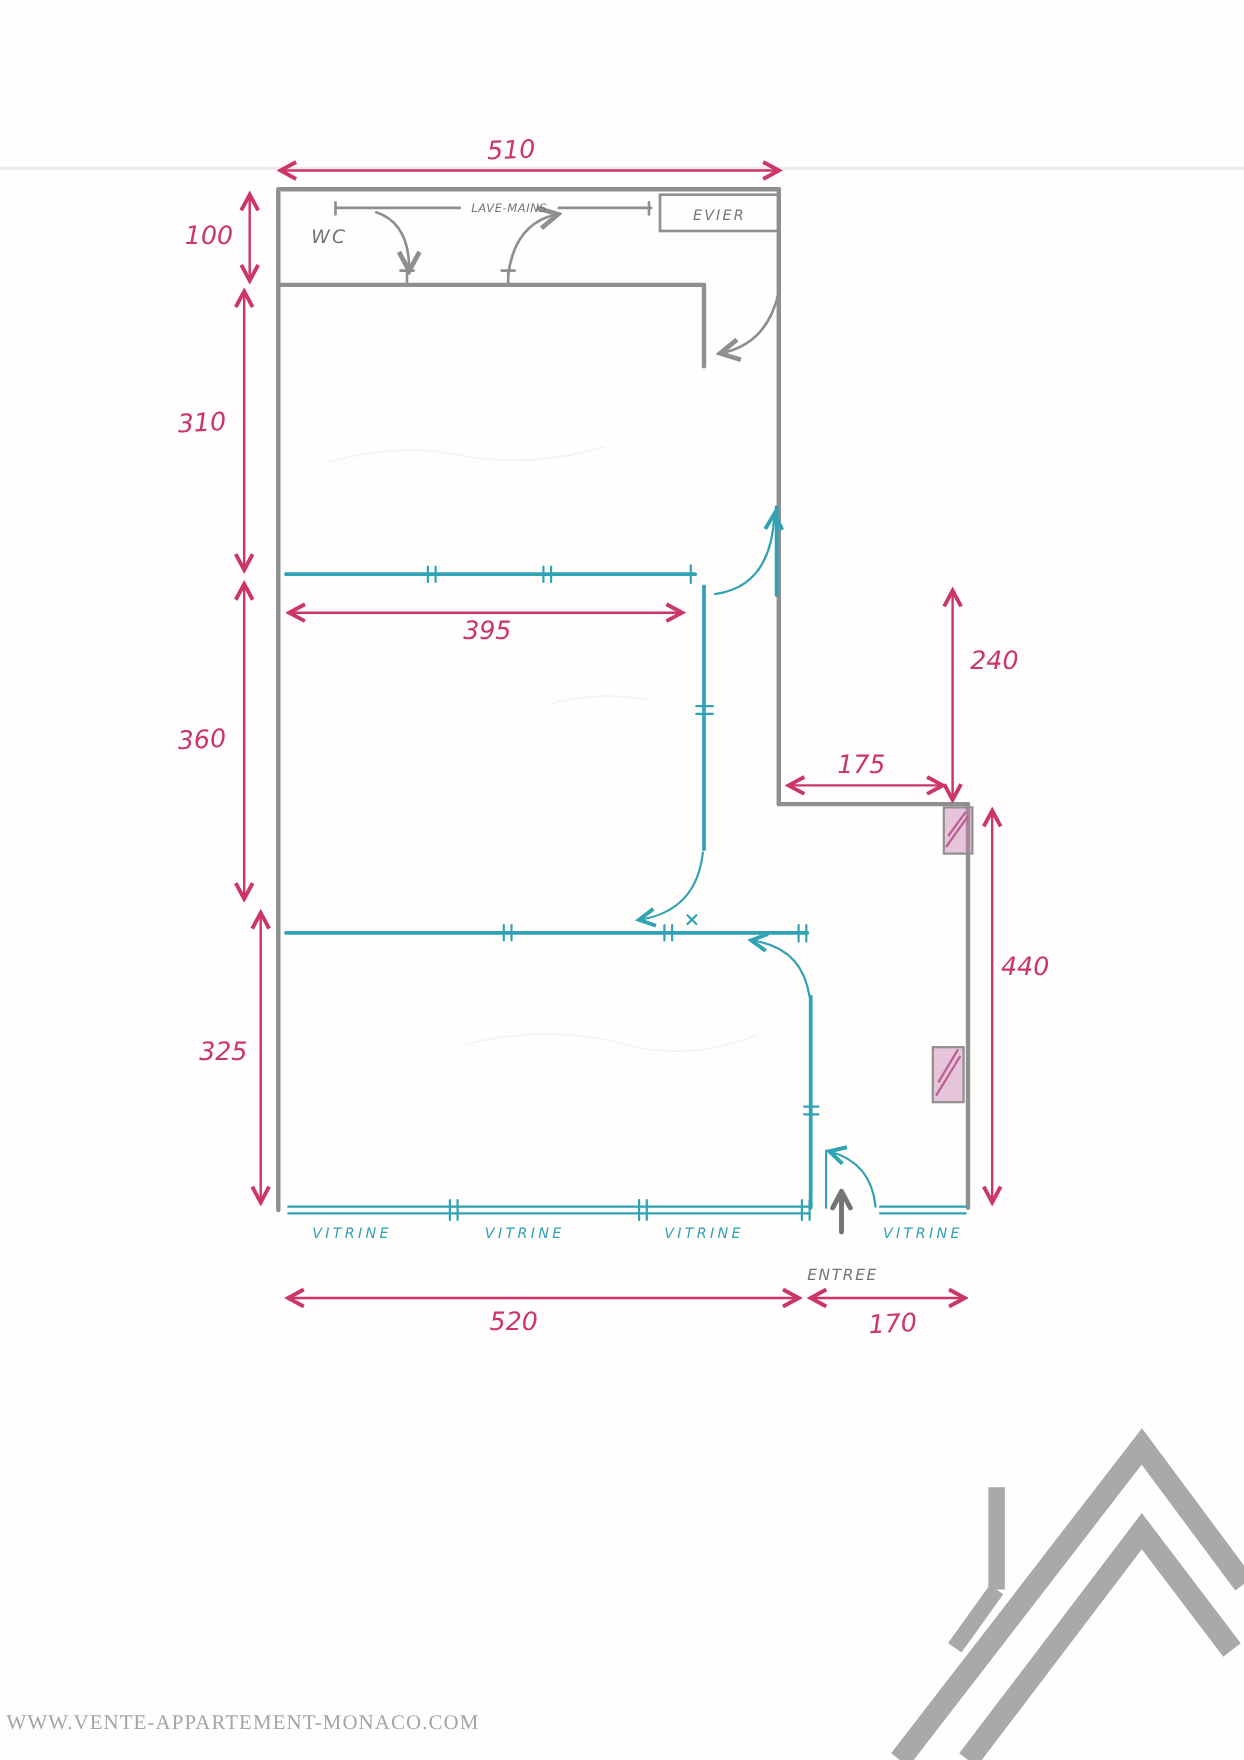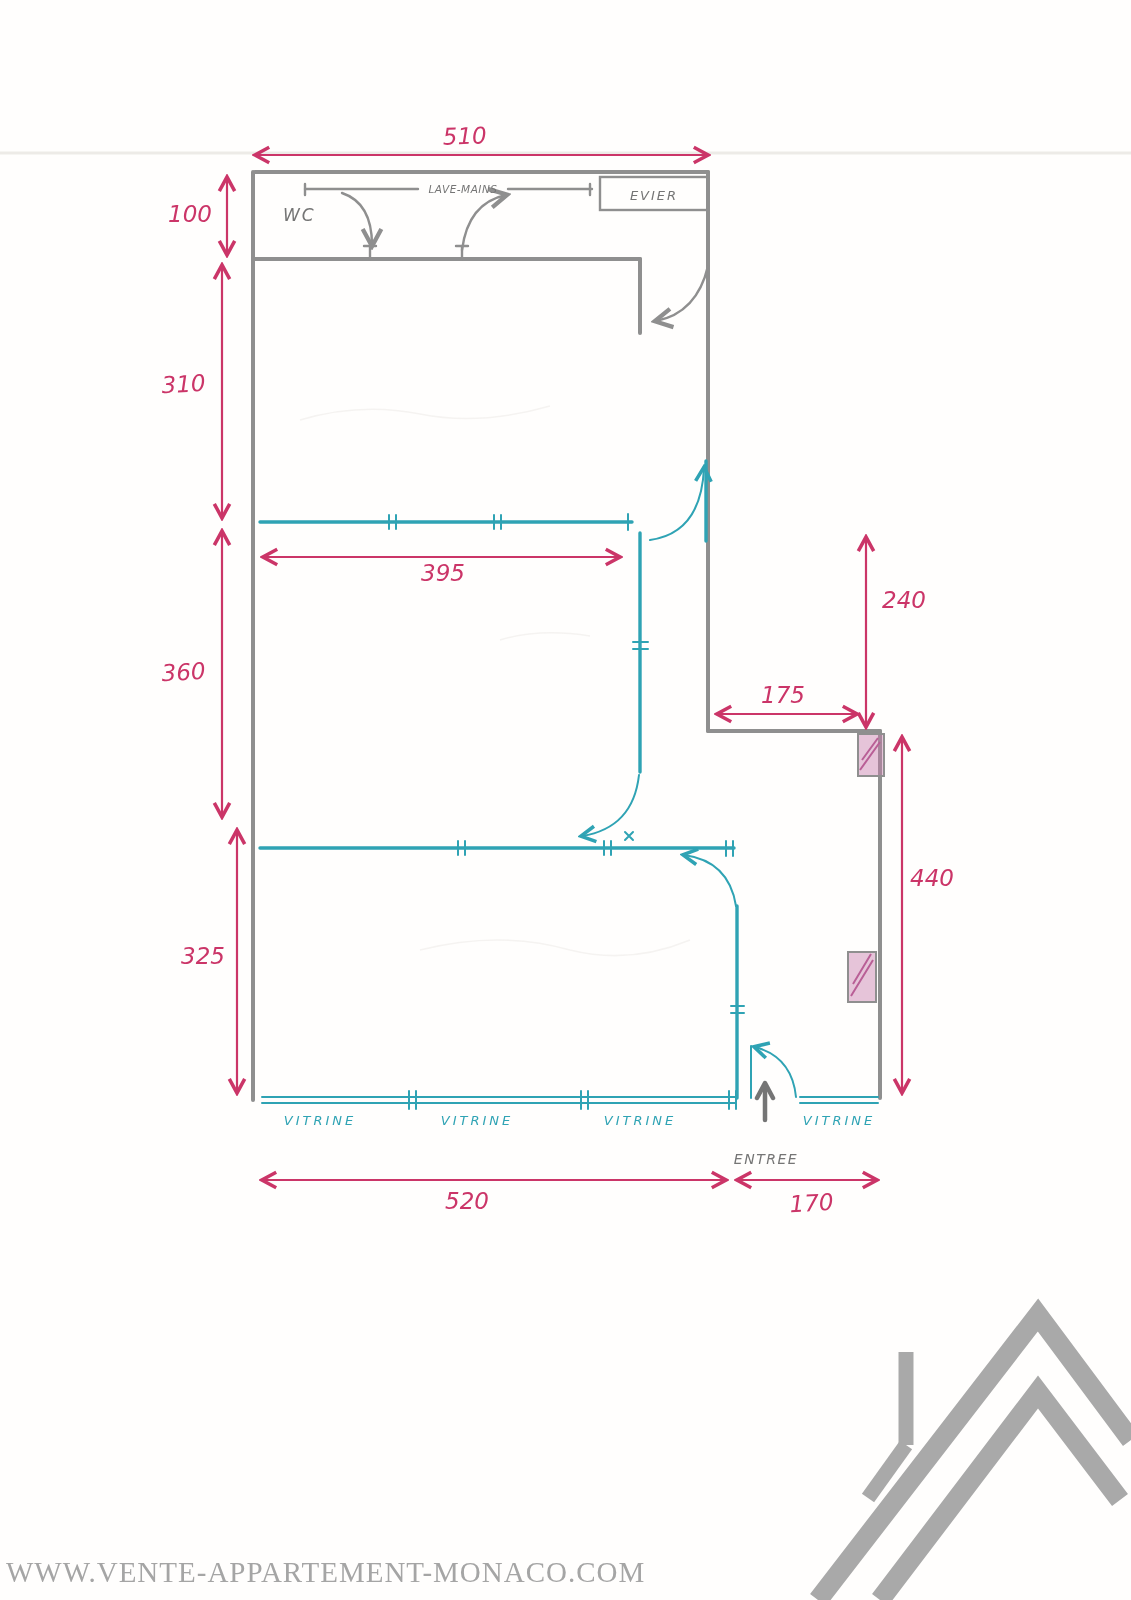--- a/index.html
+++ b/index.html
@@ -25,21 +25,21 @@
   .ttxt{fill:var(--c-teal,#2fa3b4);font-style:italic;font-size:13px;letter-spacing:3px;}
   .wc{font-size:17px;letter-spacing:2px;}
   .small{font-size:10.5px;letter-spacing:.5px;}
   .evier{font-size:13px;letter-spacing:2px;}
   .entree{font-size:14px;letter-spacing:1.5px;}
   
   .mkp{stroke:var(--c-pink,#cb3568);fill:none;stroke-width:1.6;}
   .mkt{stroke:var(--c-teal,#2fa3b4);fill:none;stroke-width:1.6;}
   .mkg{stroke:var(--c-wall,#8f8f8f);fill:none;stroke-width:1.6;}
   .watermark{position:absolute;left:6px;top:1556px;font-family:"Liberation Serif",serif;
-             font-size:29px;letter-spacing:1px;color:var(--c-watermark,#a5a5a5);white-space:nowrap;}
+             font-size:19px;letter-spacing:1px;color:var(--c-watermark,#a5a5a5);white-space:nowrap;}
 </style>
 </head>
 <body>
 
 <div class="page">
 
 <svg width="1131" height="1600" viewBox="0 0 1131 1600">
 
   <defs>
     <marker id="mp" viewBox="0 0 9 9" refX="7" refY="4.5" markerWidth="9" markerHeight="9" orient="auto-start-reverse">

